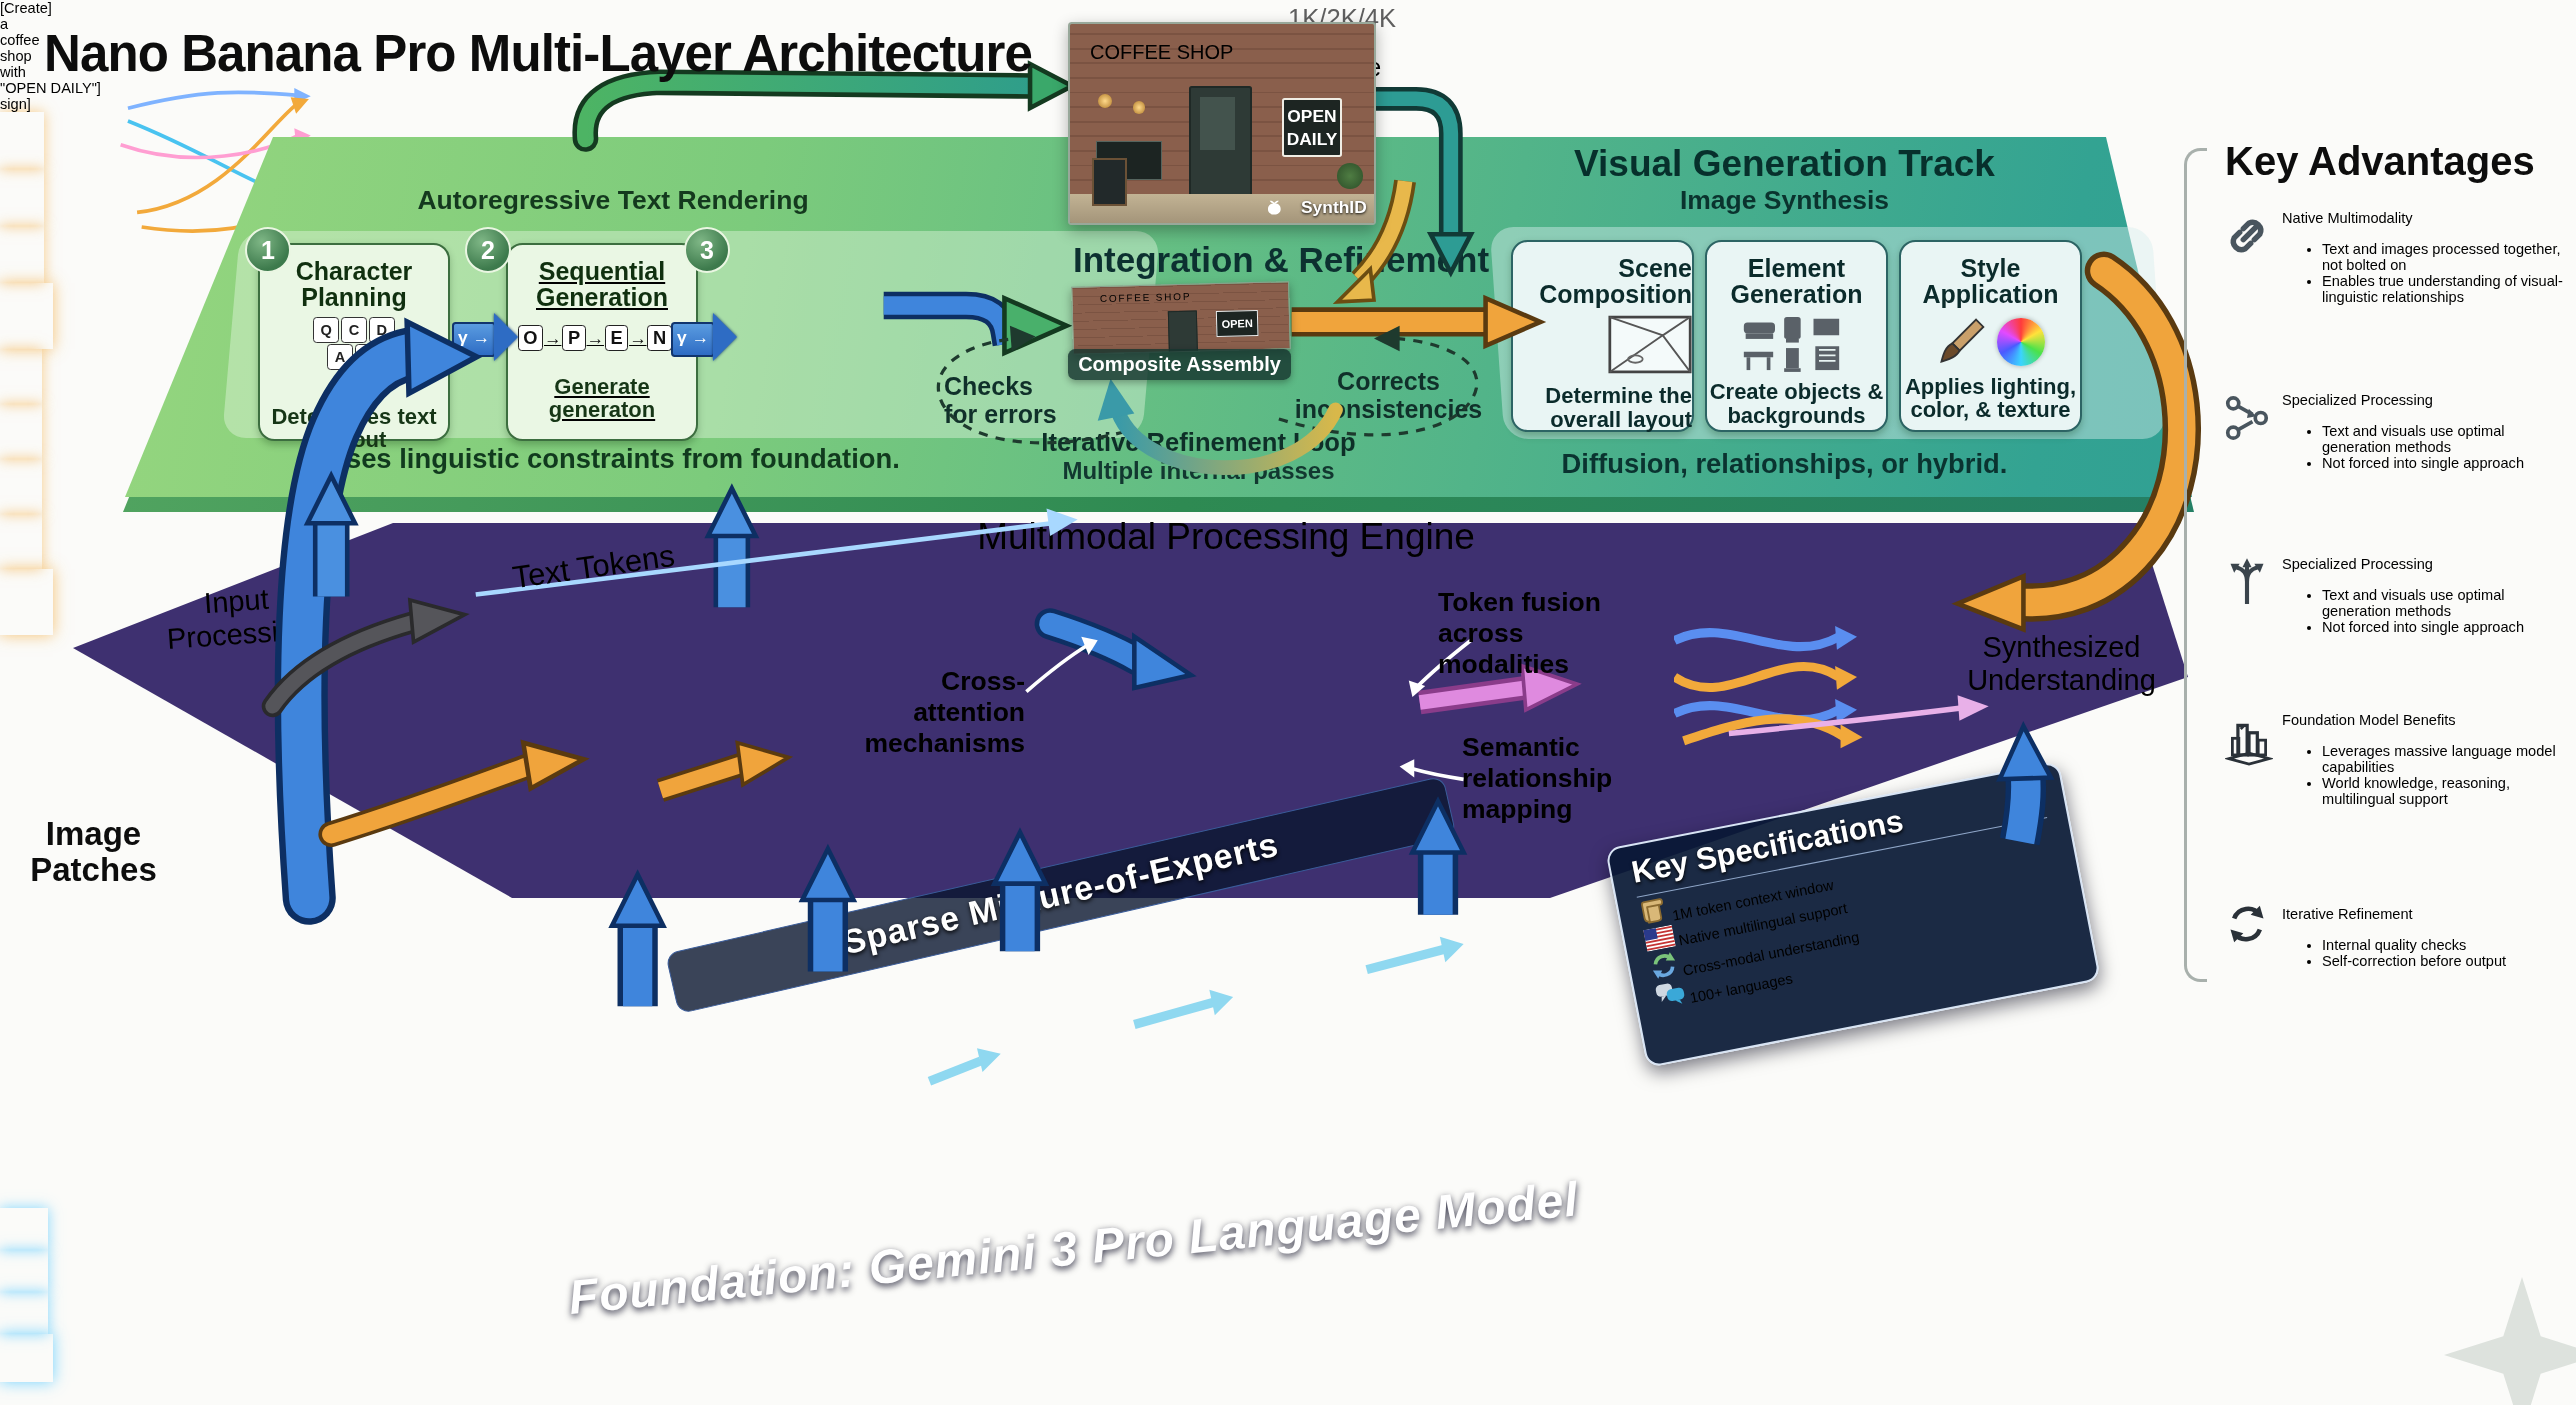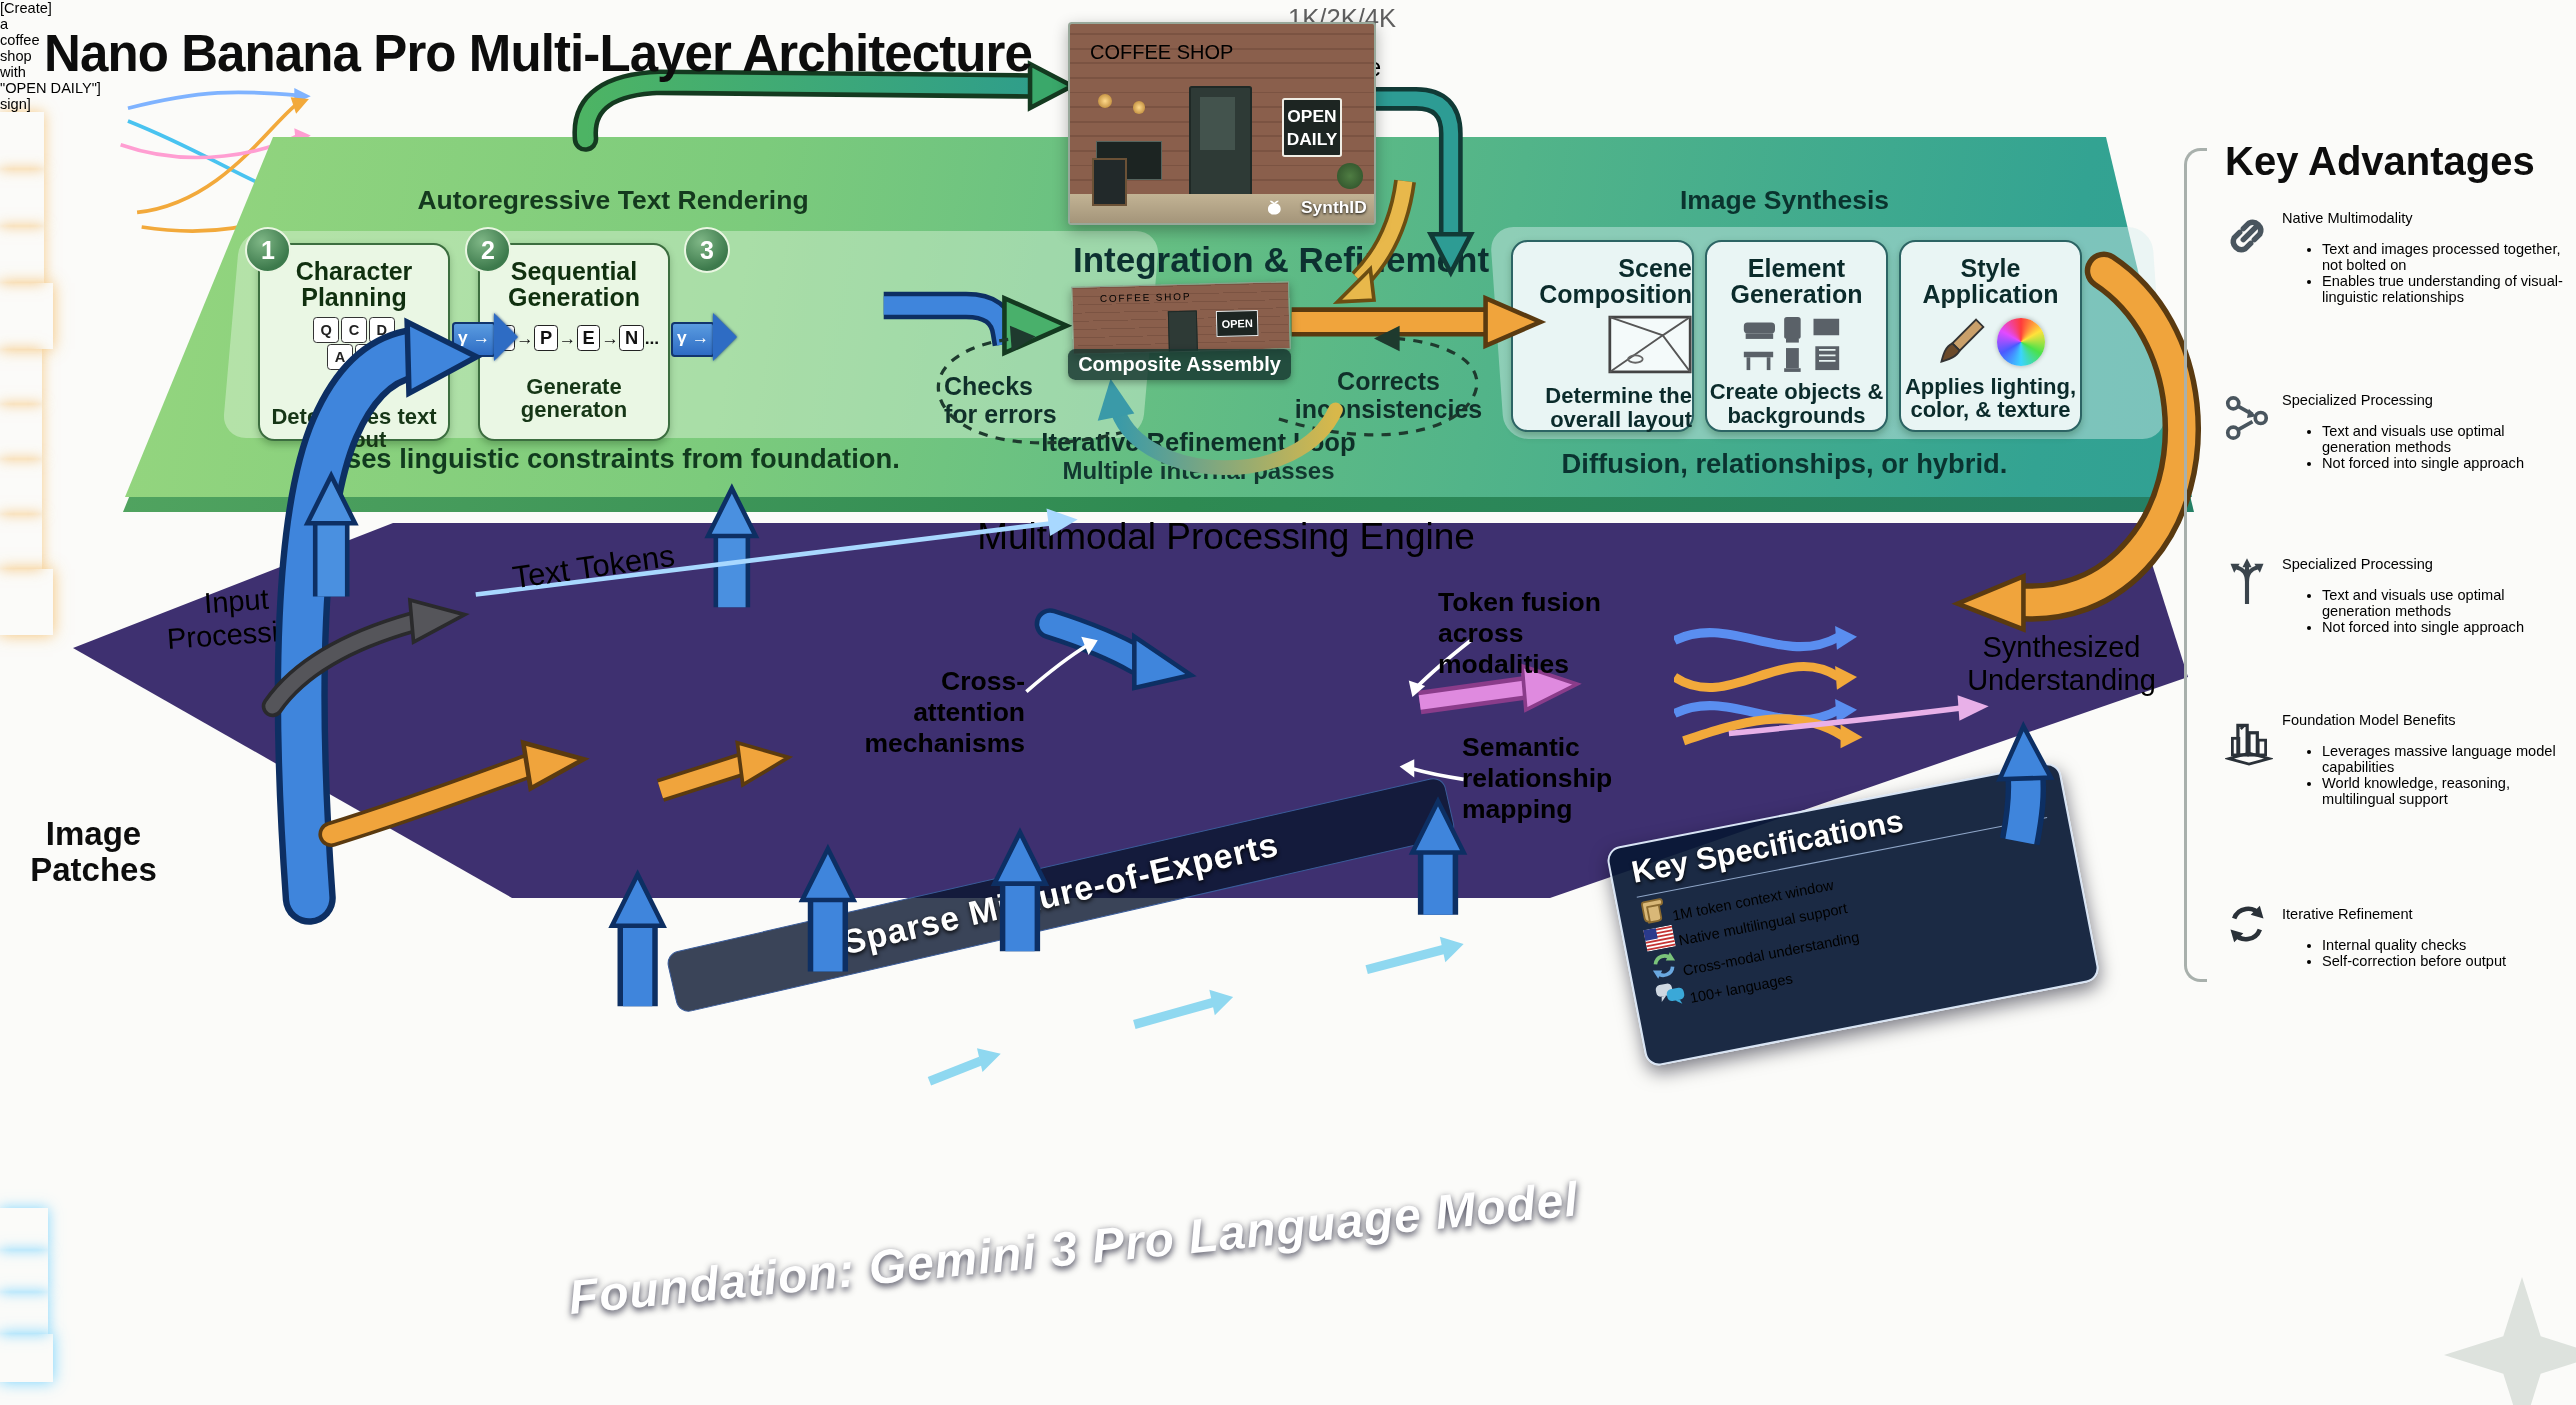--- a/index.html
+++ b/index.html
@@ -120,21 +120,21 @@
     <div class="steptitle">Character Planning</div>
     <div style="margin-top:5.5px;">
       <span class="chartile">Q</span><span class="chartile">C</span><span class="chartile">D</span><br>
       <span class="chartile">A</span><span class="chartile">R</span><br>
       <span class="chartile">B</span>
     </div>
     <div class="stepdesc" style="margin-top:5.5px;">Determines text layout</div>
   </div>
   <div class="stepnum" style="left:245px;top:227px;">1</div>
 
-  <div class="stepbox" style="left:478px;top:243px;z-index:4;">
+  <div class="stepbox" style="left:506px;top:243px;z-index:4;text-decoration:underline;">
     <div class="steptitle">Sequential Generation</div>
     <div style="margin-top:14.6px;font-size:17.4px;color:#111;font-weight:bold;">
       <span class="seqtile">O</span><span>→</span><span class="seqtile">P</span><span>→</span><span class="seqtile">E</span><span>→</span><span class="seqtile">N</span><span>...</span>
     </div>
     <div class="stepdesc" style="margin-top:24px;">Generate generaton</div>
   </div>
   <div class="stepnum" style="left:465px;top:227px;">2</div>
 
   <div class="stepnum" style="left:684px;top:227px;">3</div>
 
@@ -160,20 +160,21 @@
     <div>Checks</div>
     <div>for errors</div>
   </div>
   <div class="abs" style="left:1288px;top:368px;width:201px;text-align:center;font-size:25px;font-weight:700;color:#10302a;line-height:1.1;z-index:4;">
     <div>Corrects</div>
     <div>inconsistencies</div>
   </div>
   <div class="abs" style="left:1034px;top:428px;width:329px;text-align:center;font-size:25.6px;font-weight:800;color:#0e2f28;z-index:4;">Iterative Refinement Loop</div>
   <div class="abs" style="left:1034px;top:457px;width:329px;text-align:center;font-size:24px;font-weight:600;color:#123830;z-index:4;">Multiple internal passes</div>
 
+  <div class="abs h-track" style="left:1519px;top:145px;width:531px;color:#07302c;z-index:4;">Visual Generation Track</div>
   <div class="abs sub-track" style="left:1519px;top:185px;width:531px;color:#0a332e;z-index:4;">Image Synthesis</div>
   <div class="track-panel" style="left:1497px;top:227px;width:662px;height:212px;background:rgba(214,238,237,.45);transform:skewX(4deg);z-index:3;"></div>
 
   <div class="stepbox teal" style="left:1511px;top:240px;width:179px;height:188px;z-index:4;text-align:right;">
     <div class="steptitle">Scene Composition</div>
     <svg width="84" height="59" viewBox="0 0 92 64" style="margin:7.3px auto 0;">
       <rect x="2" y="2" width="88" height="60" fill="#f4fafa" stroke="#444" stroke-width="3"></rect>
       <path d="M2 2 L60 22 L90 62 M90 2 L60 22 M2 62 L60 22" stroke="#555" stroke-width="2" fill="none"></path>
       <ellipse cx="30" cy="48" rx="8" ry="4" fill="none" stroke="#666" stroke-width="2"></ellipse>
     </svg>

